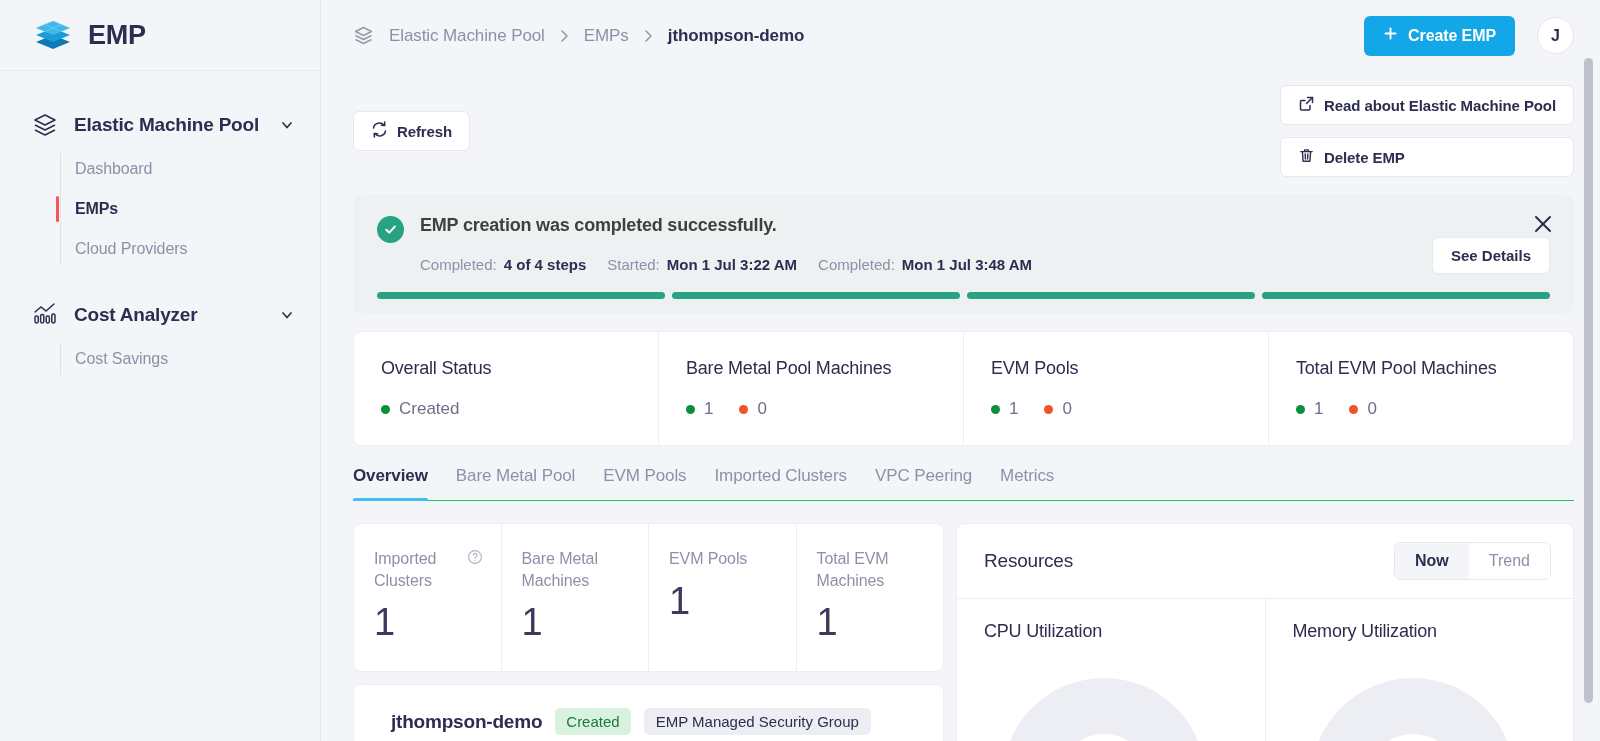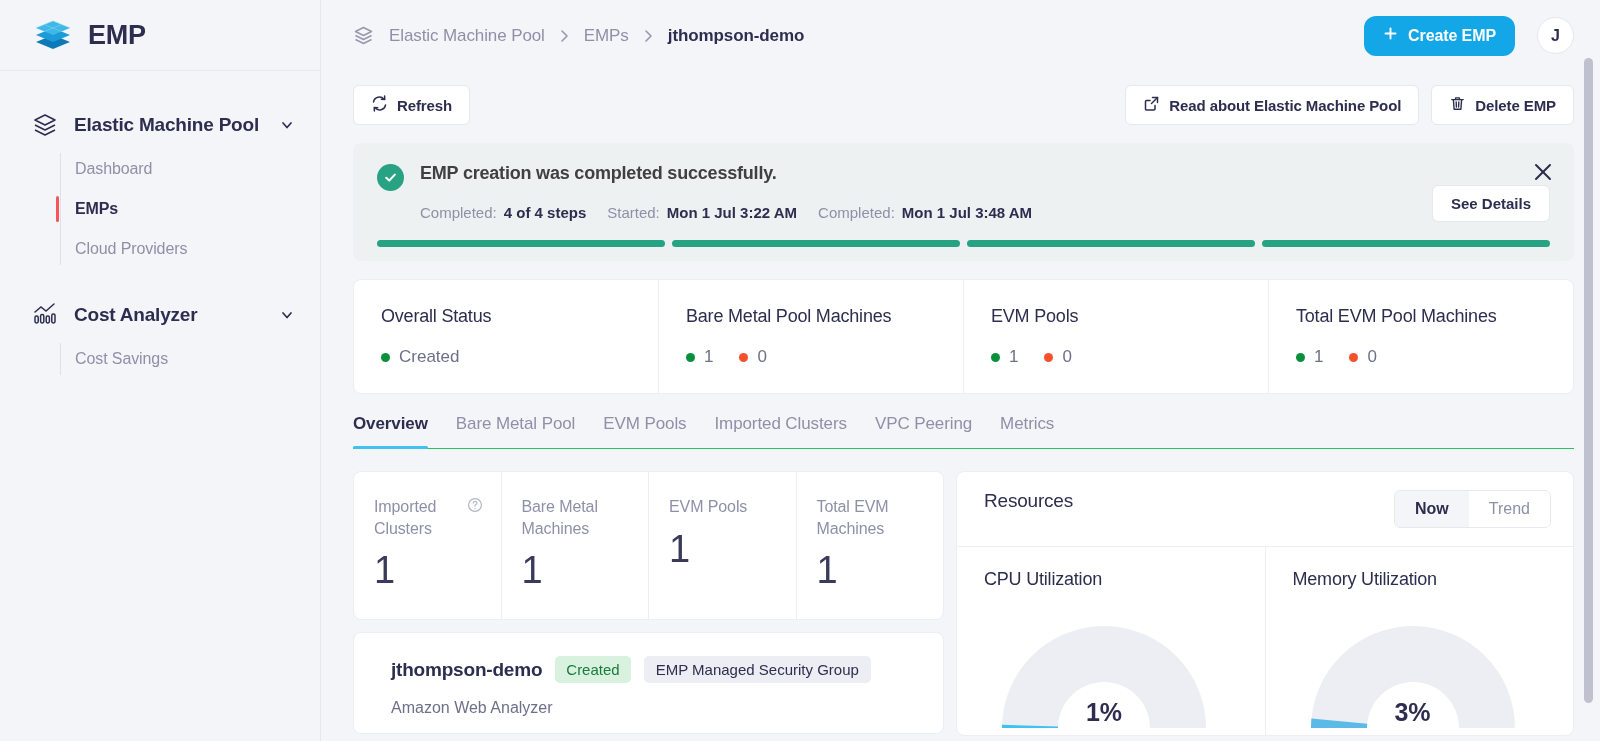--- a/index.html
+++ b/index.html
@@ -59,42 +59,42 @@
     padding: 0 26px 0 32px; gap: 10px;
   }
   .crumbs { display: flex; align-items: center; gap: 15px; flex: 1; }
   .crumb { font-size: 17px; color: #8e90a8; cursor: pointer; letter-spacing: -0.1px; }
   .crumb.current { color: #2d2e4f; font-weight: 700; cursor: default; }
   .crumb-ico { width: 21px; height: 21px; flex: 0 0 21px; }
   .crumb-sep { width: 9px; height: 14px; flex: 0 0 9px; }
 
   .btn-primary {
     height: 40px; background: #14a7e8; color: #fff; border: none;
-    border-radius: 12px; padding: 0 19px; font-size: 16px; font-weight: 700;
+    border-radius: 6px; padding: 0 19px; font-size: 16px; font-weight: 700;
     display: flex; align-items: center; gap: 10px; cursor: pointer;
     font-family: inherit; letter-spacing: -0.1px;
   }
   .avatar {
     width: 37px; height: 37px; border-radius: 50%; background: #fff;
     border: 1px solid #e6e7ef; display: flex; align-items: center;
     justify-content: center; font-size: 16px; font-weight: 700;
     color: #2d2e4f; margin-left: 12px; cursor: pointer;
   }
 
   .content { padding: 14px 26px 0 32px; }
 
   .toolrow { display: flex; align-items: center; }
   .btn-white {
     height: 40px; background: #fff; border: 1px solid #e6e7ef;
     border-radius: 6px; padding: 0 17px; font-size: 15px; font-weight: 700;
     color: #2d2e4f; display: flex; align-items: center; gap: 9px;
     cursor: pointer; font-family: inherit; letter-spacing: -0.1px;
   }
   .spacer { flex: 1; }
-  .tool-right { display: flex; gap: 12px; }
+  .tool-right { display: flex; gap: 12px; flex-direction: column; }
 
   
   .banner {
     margin-top: 18px; background: #edf1f1; border-radius: 8px;
     position: relative; padding: 20px 24px 14px 24px;
   }
   .banner-row { display: flex; align-items: flex-start; gap: 16px; }
   .check {
     width: 27px; height: 27px; border-radius: 50%; background: #27a383;
     flex: 0 0 27px; display: flex; align-items: center; justify-content: center;
@@ -173,21 +173,21 @@
   .badge-gray {
     background: #eceef3; color: #2d2e4f; font-size: 15px; font-weight: 400;
     padding: 5px 12px; border-radius: 5px;
   }
   .emp-sub { font-size: 16px; color: #6d7089; margin-top: 16px; }
 
   .resources {
     background: #fff; border-radius: 8px; border: 1px solid #edeef4; overflow: hidden;
   }
   .res-head {
-    display: flex; align-items: flex-start; padding: 18px 22px 18px 27px;
+    display: flex; align-items: center; padding: 18px 22px 18px 27px;
     border-bottom: 1px solid #edeef4;
   }
   .res-title { font-size: 19px; color: #2d2e4f; flex: 1; letter-spacing: -0.2px; }
   .seg { display: flex; border: 1px solid #e6e7ef; border-radius: 6px; overflow: hidden; }
   .seg-btn {
     padding: 9px 20px; font-size: 16px; background: #fff; color: #8e90a8;
     border: none; cursor: pointer; font-family: Liberation Sans, sans-serif;
   }
   .seg-btn.active { background: #f4f5f9; color: #2d2e4f; font-weight: 700; }
 

